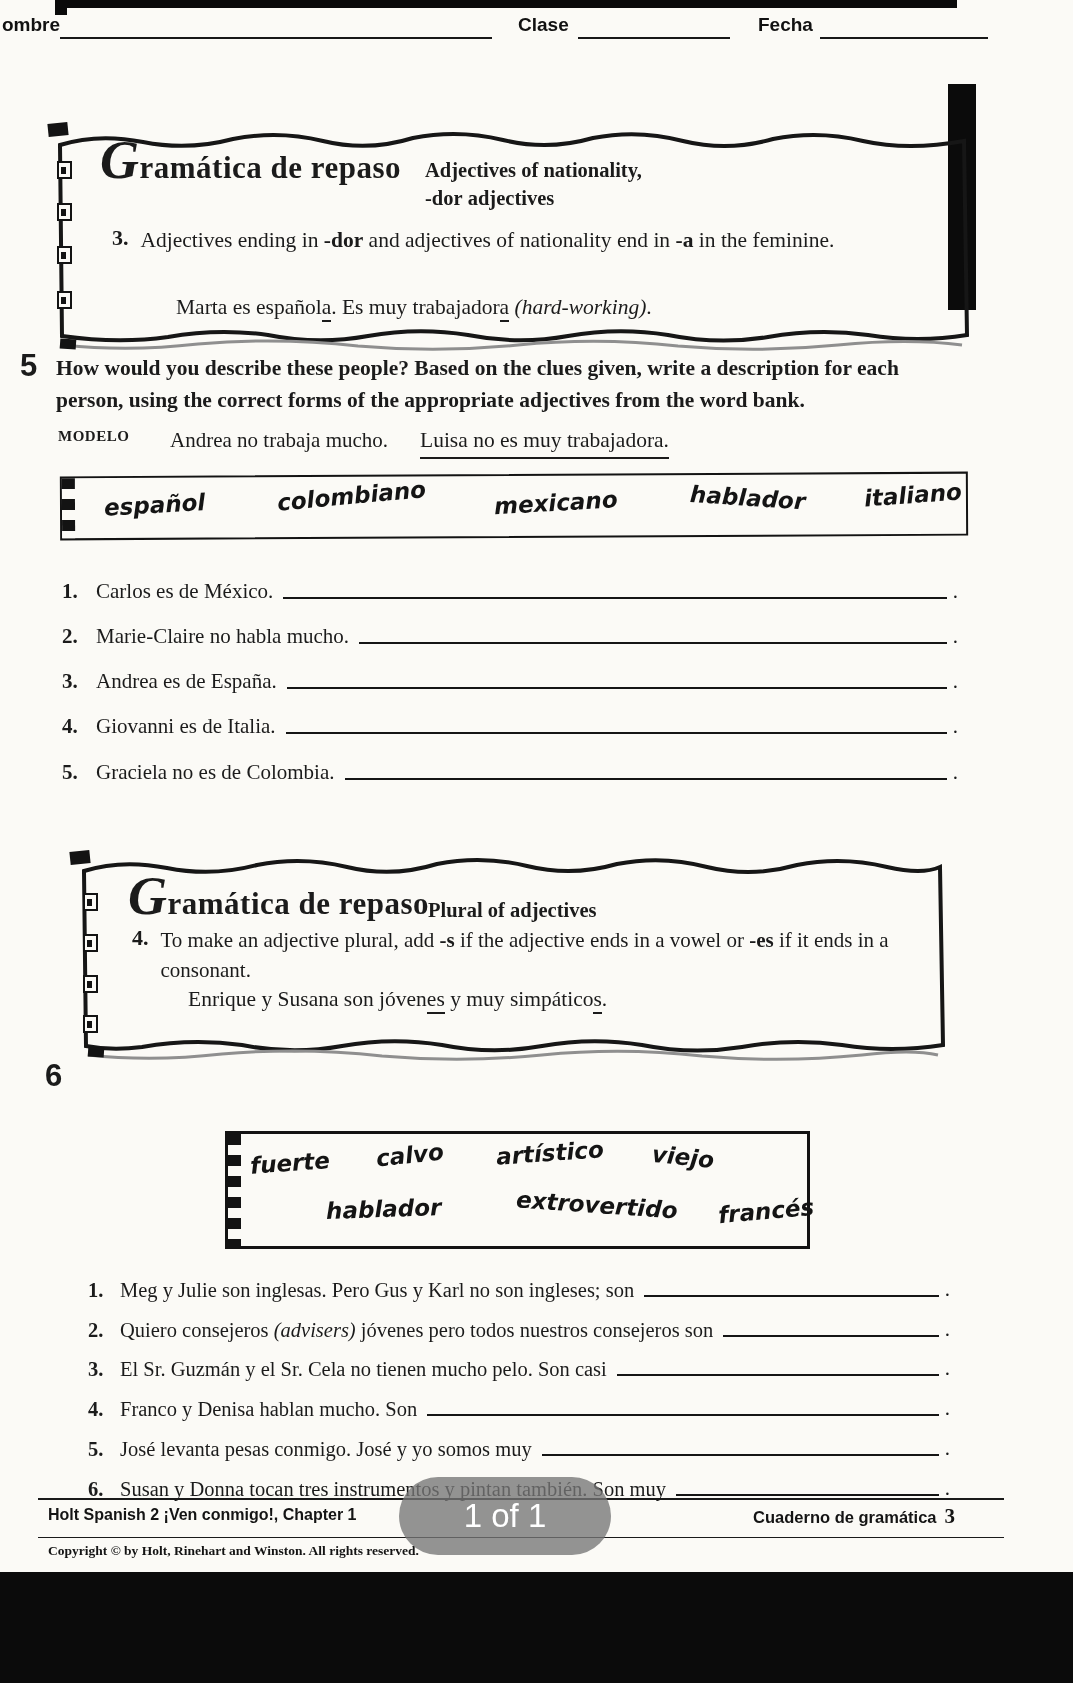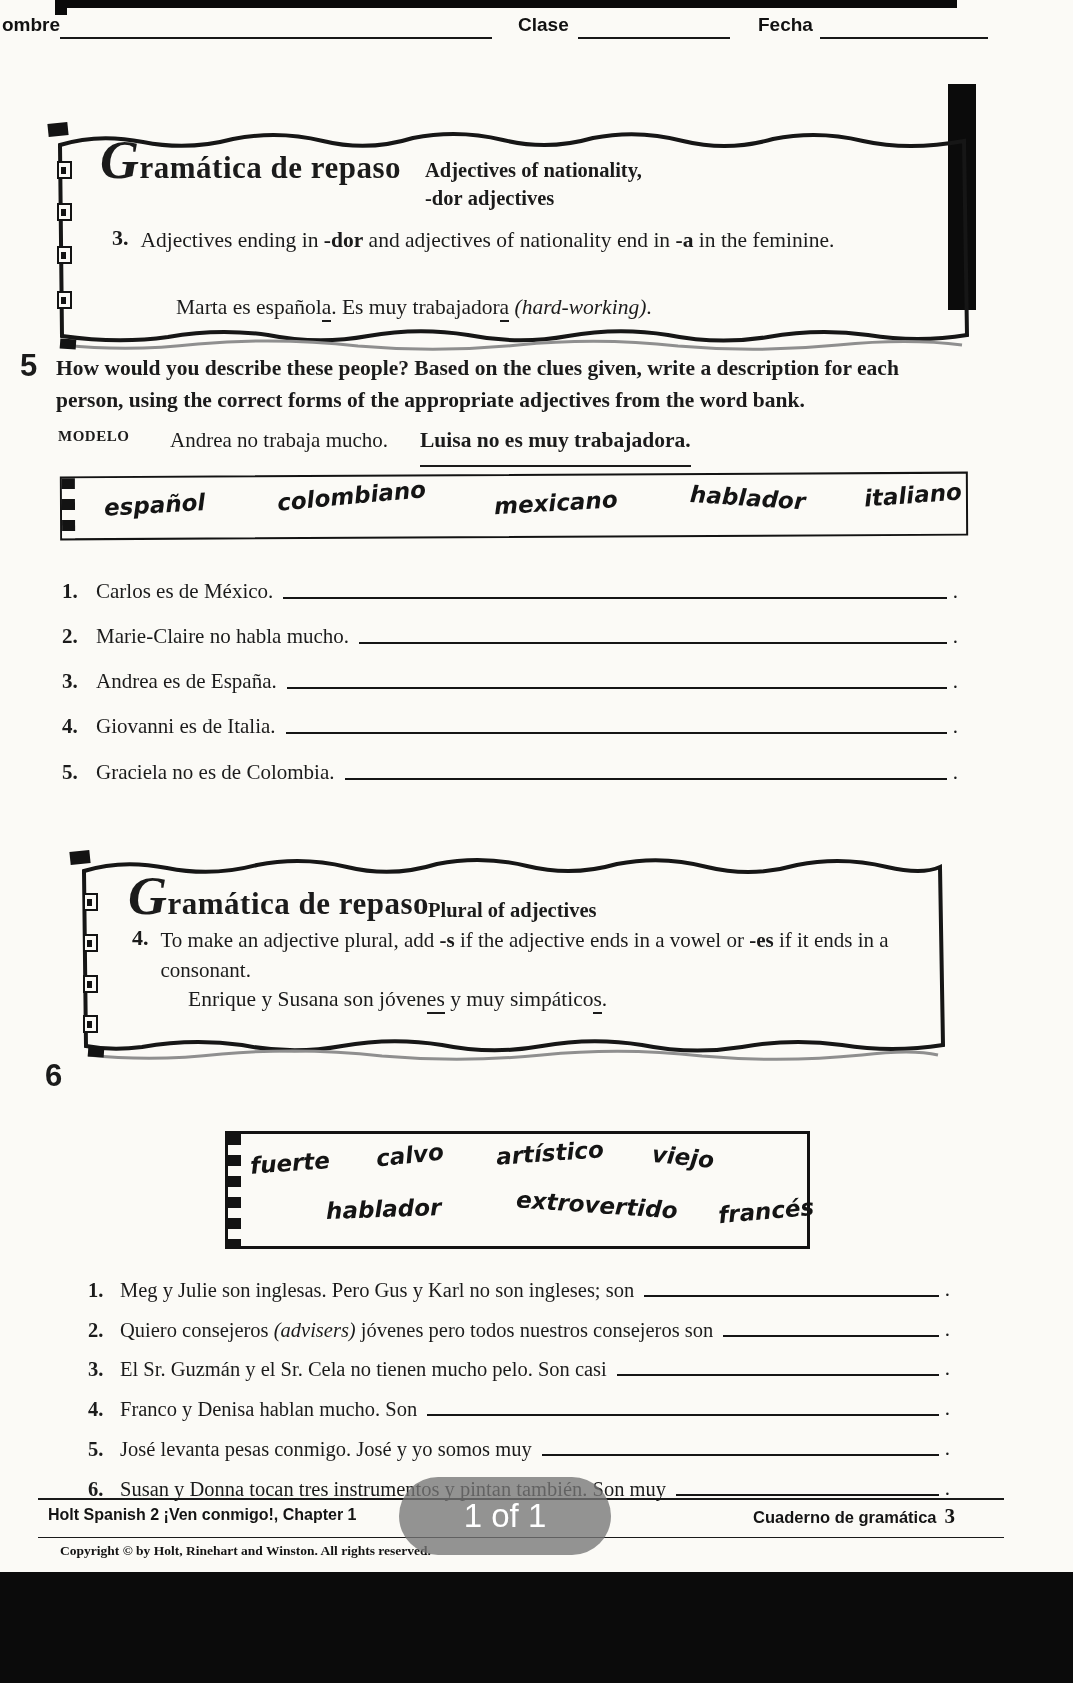--- a/index.html
+++ b/index.html
@@ -36,41 +36,41 @@
   .u { border-bottom:2.5px solid #1b1b1b; padding-bottom:1px; }
   .it { font-style:italic; }
 
   
   .act-num { position:absolute; font-family:"Liberation Sans",sans-serif; font-weight:700; font-size:31px; }
   .act-instr { position:absolute; font-size:21.5px; font-weight:600; line-height:1.5; }
 
   .modelo { position:absolute; left:0; top:428px; width:100%; height:32px; }
   .modelo-label { position:absolute; left:58px; font-weight:700; font-size:15px; letter-spacing:0.5px; }
   .modelo-prompt { position:absolute; left:170px; font-size:21px; }
-  .modelo-answer { position:absolute; left:420px; font-weight:700; font-size:21.5px; border-bottom:2.5px solid #1b1b1b; padding-bottom:12px; }
+  .modelo-answer { position:absolute; left:420px; font-weight:400; font-size:21.5px; border-bottom:2.5px solid #1b1b1b; padding-bottom:4px; }
 
   .wordbank { position:absolute; border:2.5px solid #131313; background:#fbfaf6; }
   .wb-edge { position:absolute; left:0; top:0; bottom:0; width:13px;
              background:repeating-linear-gradient(180deg,#131313 0 11px,#fbfaf6 11px 21px); }
   .wb-word { position:absolute; font-family:"DejaVu Sans",sans-serif; font-weight:700; font-style:italic; font-size:23px; color:#141414; white-space:nowrap; }
 
   .item-row { position:absolute; display:flex; align-items:flex-end; height:30px; }
   .inum { font-weight:700; font-size:21px; flex:0 0 34px; }
   .iprompt { white-space:nowrap; margin-right:10px; font-size:21px; }
   .blank { flex:1 1 auto; border-bottom:2.5px solid #151515; margin-bottom:5px; min-width:30px; }
   .idot { margin-left:6px; font-size:21px; }
   .a6 .inum { flex-basis:32px; font-size:20.5px; }
   .a6 .iprompt { font-size:20.5px; }
 
   
   .frule { position:absolute; left:38px; width:966px; height:0; }
   .f-left { position:absolute; left:48px; top:1506px; font-family:"Liberation Sans",sans-serif; font-weight:600; font-size:16px; color:#141414; }
   .f-right { position:absolute; right:118px; top:1504px; font-family:"Liberation Sans",sans-serif; font-weight:600; font-size:16.5px; color:#141414; }
   .f-right b { font-size:21px; margin-left:8px; font-family:"Liberation Serif",serif; }
-  .f-copy { position:absolute; left:48px; top:1543px; font-weight:700; font-size:13.5px; color:#141414;margin-left:12px; }
+  .f-copy { position:absolute; left:48px; top:1543px; font-weight:700; font-size:13.5px; color:#141414; }
 
   
   .pill { position:absolute; left:399px; top:1477px; width:212px; height:78px; border-radius:999px;
           background:rgba(118,118,118,0.78); display:flex; align-items:center; justify-content:center; z-index:50; }
   .pill span { color:#fff; font-family:"Liberation Sans",sans-serif; font-size:33px; }
 </style>
 </head>
 <body>
 
 <div class="stage">

